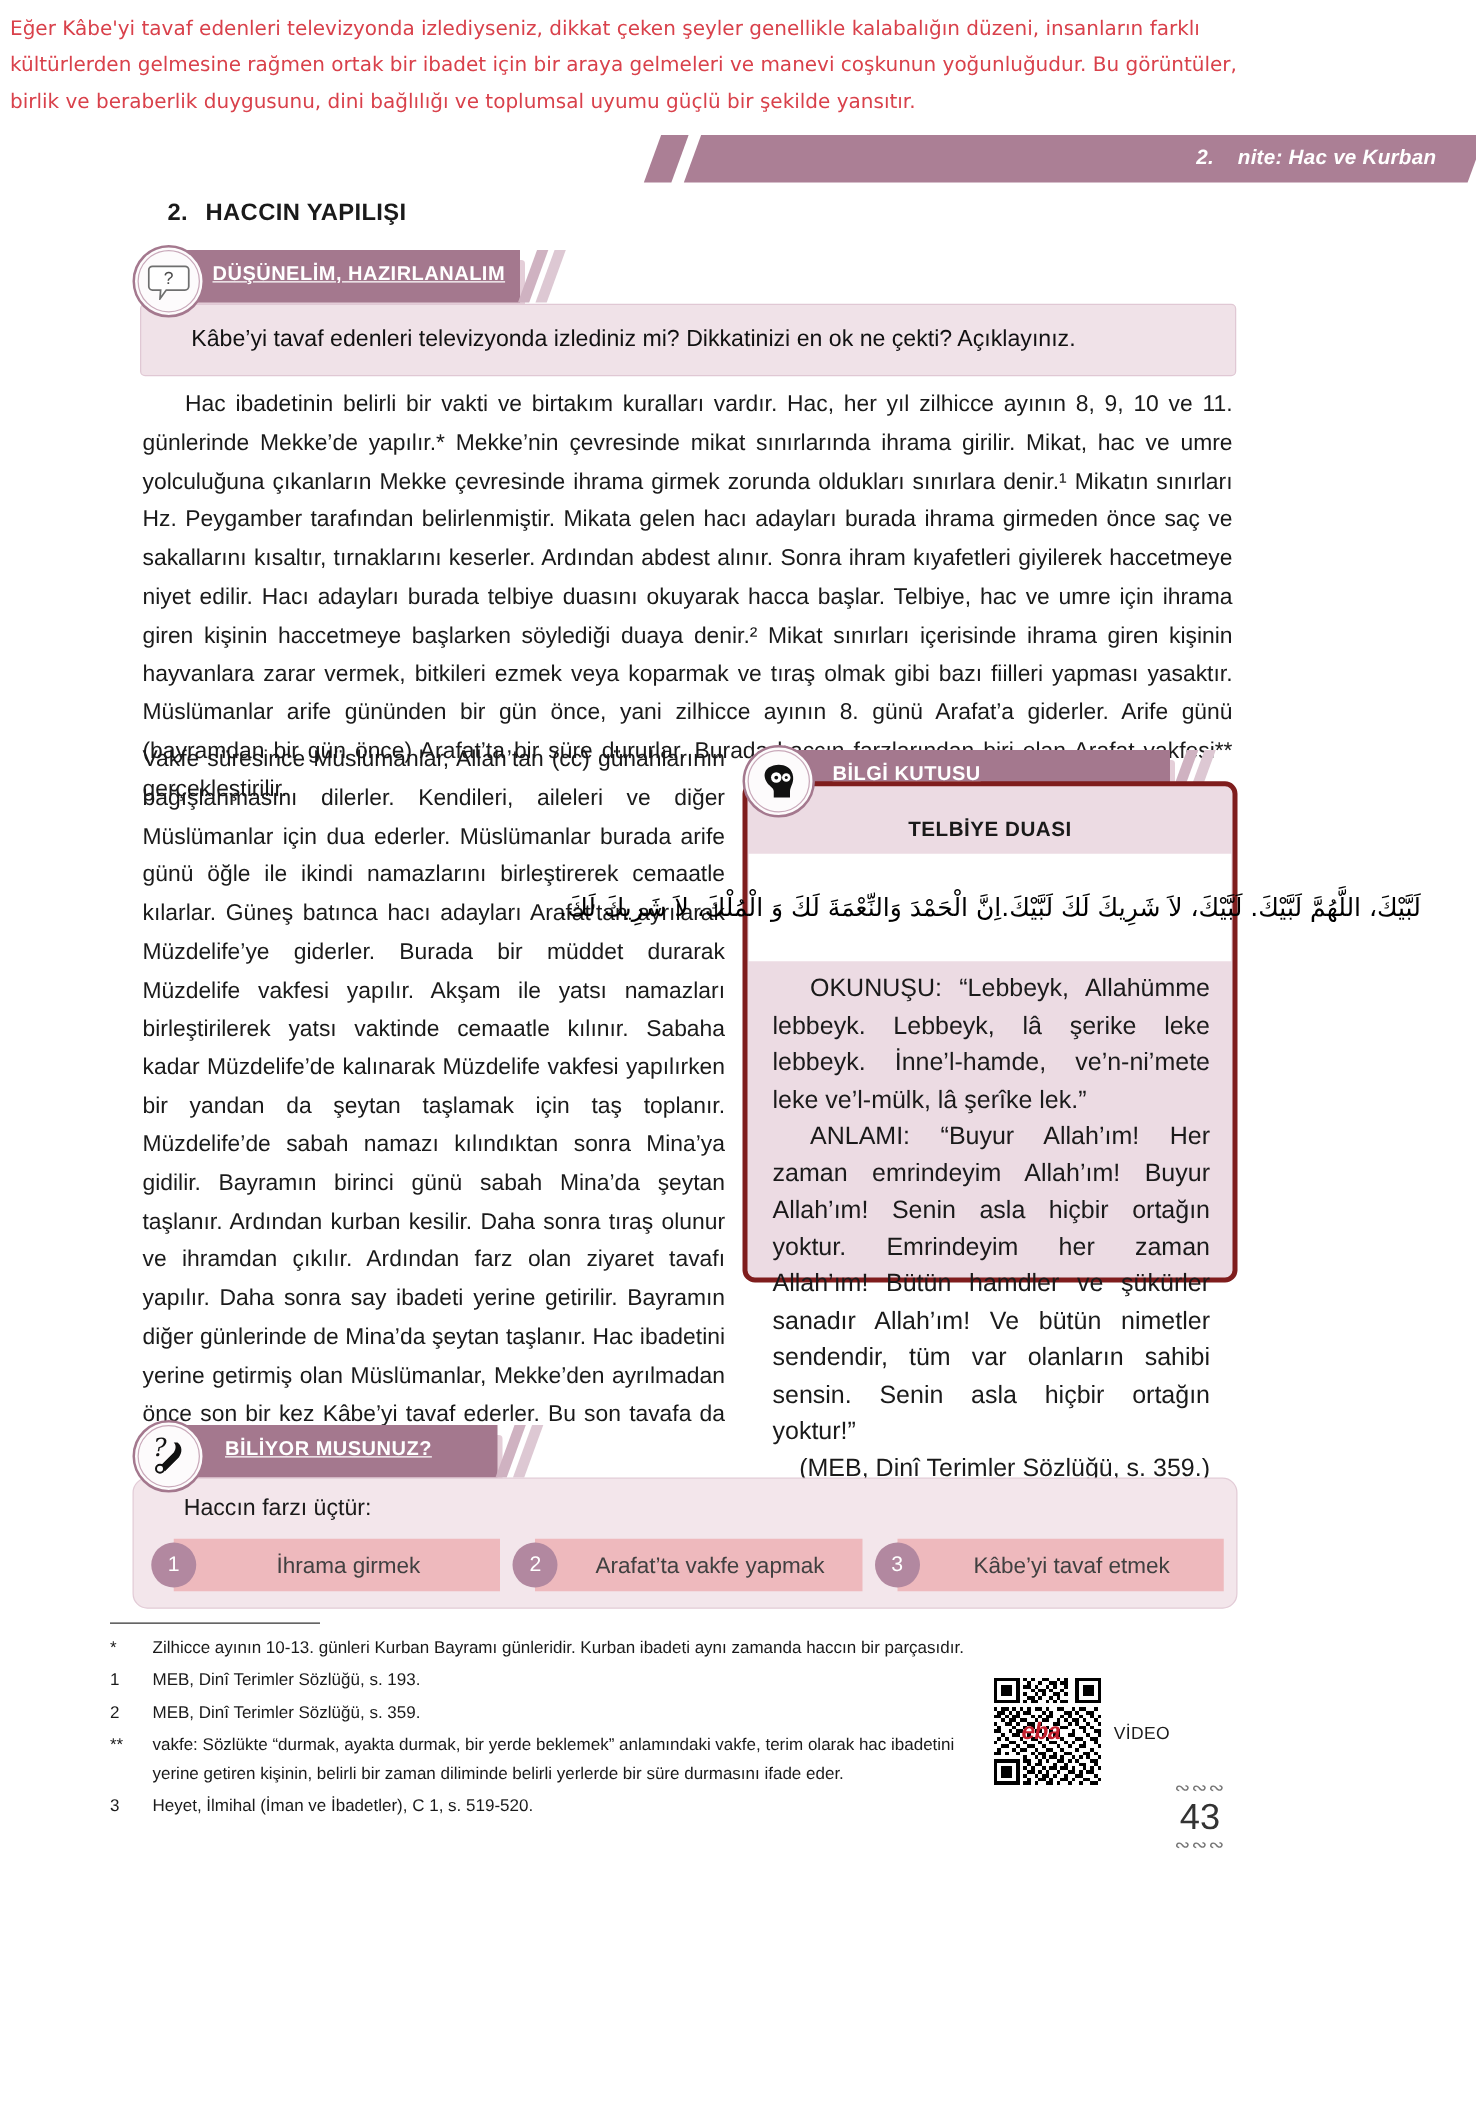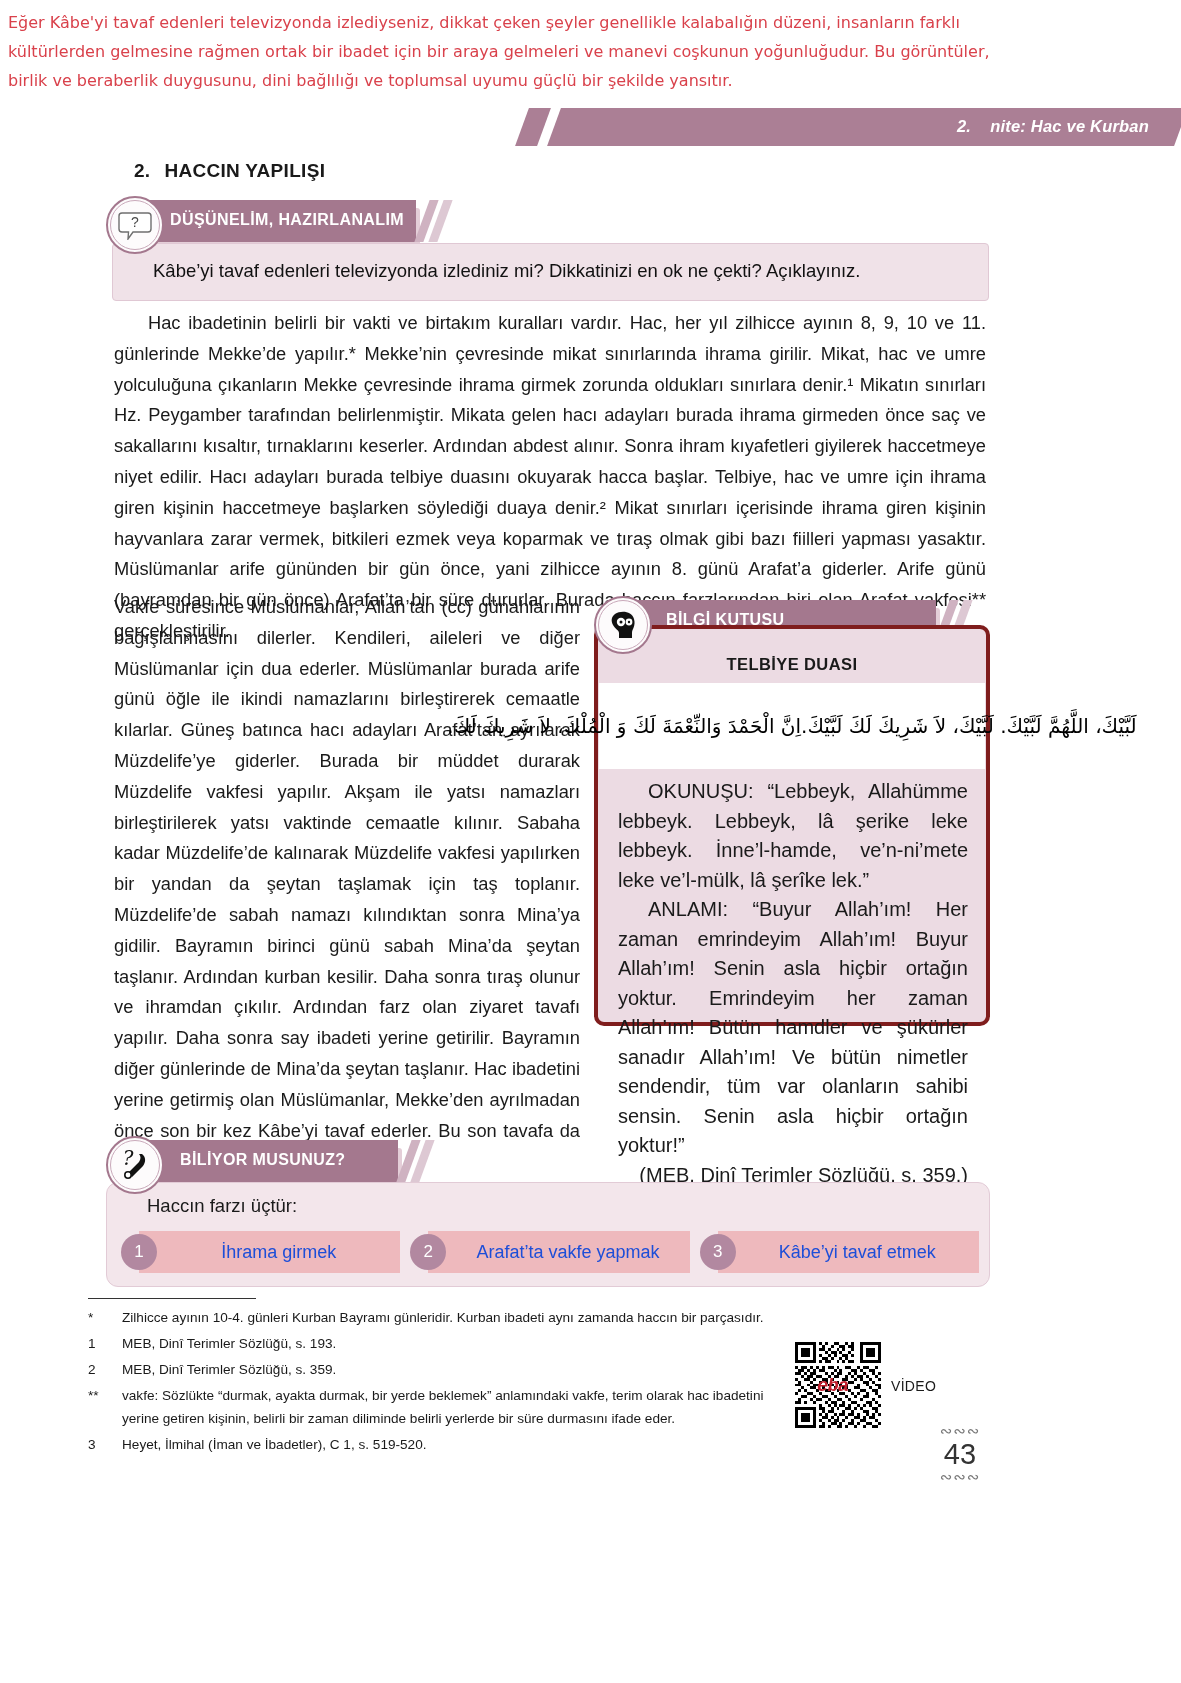--- a/index.html
+++ b/index.html
@@ -58,21 +58,21 @@
     border-radius: 3px 0 0 3px;
   }
   .ribbon .bar-shadow {
     position: absolute; left: 46px; top: 8px;
     height: 42px; background: #e4ced8; z-index: -1;
     border-radius: 3px;
   }
   .ribbon .bar-title {
     position: absolute; top: 11px;
     font-size: 16px; font-weight: bold; color: #fff;
-    letter-spacing: .4px; white-space: nowrap;
+    letter-spacing: .4px; white-space: nowrap; text-decoration: underline;
   }
   .ribbon .chev {
     position: absolute; top: 0; width: 9px; height: 42px;
     background: #cfb2c1; transform: skewX(-20deg);
   }
   .ribbon .chev.pale { background: #ddc8d3; }
   .ribbon .badge {
     position: absolute; left: 0; top: -4px;
     width: 58px; height: 58px; border-radius: 50%;
     background: #fdfbfc; border: 2.5px solid #a4788e;
@@ -166,21 +166,21 @@
   .step-num {
     width: 36px; height: 36px; border-radius: 50%;
     background: #b288a0; color: #fff;
     display: flex; align-items: center; justify-content: center;
     font-size: 17px; z-index: 2; flex: none;
   }
   .step-pill {
     margin-left: -18px; height: 42px; flex: 1;
     background: #eeb9bd;
     display: flex; align-items: center; justify-content: center;
-    font-size: 18px; color: #1d4ed8; padding-left: 18px;
+    font-size: 18px; color: #404040; padding-left: 18px;
   }
   .step + .step { margin-left: 10px; }
 
   
   .fn-rule {
     position: absolute; left: 88px; top: 1298px;
     width: 168px; height: 1px; background: #333;
   }
   .footnotes {
     position: absolute; left: 88px; top: 1306px; width: 700px;
@@ -319,21 +319,21 @@
       <div class="step-num">3</div>
       <div class="step-pill">Kâbe’yi tavaf etmek</div>
     </div>
   </div>
 </div>
 
 <div class="fn-rule"></div>
 <div class="footnotes">
   <div class="fn">
     <span class="fn-mark">*</span>
-    <span class="fn-text">Zilhicce ayının 10-4. günleri Kurban Bayramı günleridir. Kurban ibadeti aynı zamanda haccın bir parçasıdır.</span>
+    <span class="fn-text">Zilhicce ayının 10-13. günleri Kurban Bayramı günleridir. Kurban ibadeti aynı zamanda haccın bir parçasıdır.</span>
   </div>
   <div class="fn">
     <span class="fn-mark">1</span>
     <span class="fn-text">MEB, Dinî Terimler Sözlüğü, s. 193.</span>
   </div>
   <div class="fn">
     <span class="fn-mark">2</span>
     <span class="fn-text">MEB, Dinî Terimler Sözlüğü, s. 359.</span>
   </div>
   <div class="fn">

